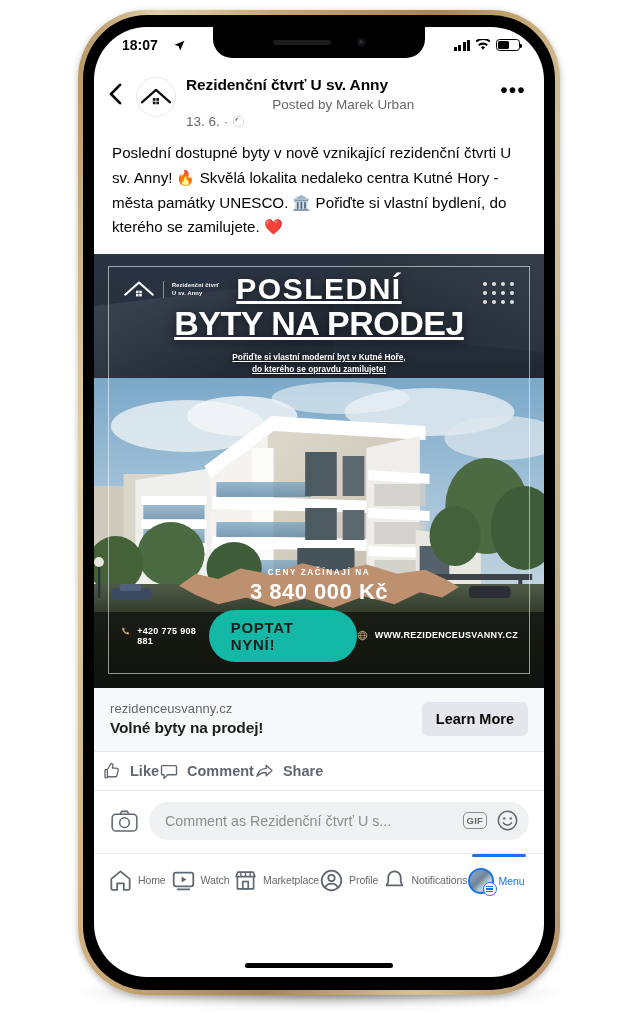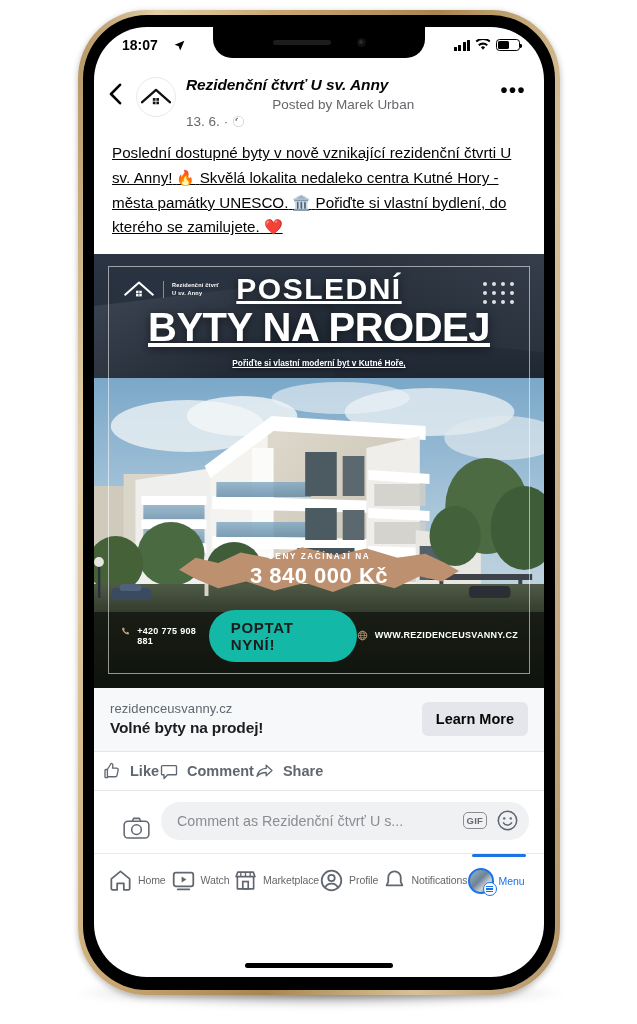--- a/index.html
+++ b/index.html
@@ -75,29 +75,29 @@
   
   #post-header { display: flex; align-items: flex-start; padding: 12px 18px 8px 14px; }
   #back-btn { width: 26px; padding-top: 8px; flex: 0 0 auto; cursor: pointer; }
   #avatar {
     width: 40px; height: 40px; border-radius: 50%;
     border: 1px solid #e8e8e8; background: #fff;
     flex: 0 0 auto; margin: 2px 10px 0 2px;
     display: flex; align-items: center; justify-content: center;
   }
   #header-text { flex: 1 1 auto; min-width: 0; padding-top: 1px; }
-  #page-name { font-size: 15.5px; font-weight: 700; color: #050505; letter-spacing: -.1px; line-height: 1.2; font-style: italic; }
+  #page-name { font-size: 15.5px; font-weight: 700; color: #050505; letter-spacing: -.1px; line-height: 1.2; }
   #posted-by { font-size: 13.5px; color: #65676b; margin-top: 2px; line-height: 1.25; text-align: center; }
   #meta-row { display: flex; align-items: center; gap: 4px; font-size: 13.5px; color: #65676b; margin-top: 1px; }
   #dots-btn { flex: 0 0 auto; font-size: 20px; color: #050505; letter-spacing: 1.5px; padding-top: 4px; cursor: pointer; font-weight: 700; }
 
   
   #post-text {
     padding: 4px 18px 14px 18px;
-    font-size: 15.2px; line-height: 1.62; color: #050505; text-decoration: underline;
+    font-size: 15.2px; line-height: 1.62; color: #050505;
   }
   .emj { font-size: 15px; }
 
   
   #creative {
     position: relative; width: 100%; height: 434px;
     background: #2a3340; overflow: hidden;
   }
   #creative-frame {
     position: absolute; inset: 12px 14px 14px 14px;
@@ -133,26 +133,26 @@
     background: linear-gradient(180deg,#181d16 0%,#14180f 50%,#0f1310 100%);
     z-index: 12;
   }
   #cr-logo { position: absolute; left: 30px; top: 26px; z-index: 16; display: flex; align-items: center; gap: 9px; }
   #cr-logo-txt { color: #fff; font-size: 5.6px; line-height: 1.45; font-weight: 700; letter-spacing: .2px; border-left: 1px solid rgba(255,255,255,.45); padding-left: 8px; }
   #cr-dots { position: absolute; right: 30px; top: 28px; z-index: 16; display: grid; grid-template-columns: repeat(4, 4px); gap: 5px; }
   #cr-dots i { display: block; width: 4px; height: 4px; border-radius: 50%; background: rgba(255,255,255,.85); }
 
   #cr-head { position: absolute; left:0; right:0; top: 20px; z-index: 16; text-align: center; color: #fff; text-decoration: underline; }
   #cr-title1 { font-size: 30px; font-weight: 700; letter-spacing: 1.5px; line-height: 1; text-shadow: 0 2px 8px rgba(0,0,0,.5); }
-  #cr-title2 { font-size: 40px; font-weight: 800; letter-spacing: -.5px; line-height: 1.05; margin-top: 2px; text-shadow: 0 2px 10px rgba(0,0,0,.55); }
+  #cr-title2 { font-size: 34px; font-weight: 800; letter-spacing: -.5px; line-height: 1.05; margin-top: 2px; text-shadow: 0 2px 10px rgba(0,0,0,.55); }
   #cr-sub { font-size: 8.3px; font-weight: 700; line-height: 1.45; margin-top: 9px; text-shadow: 0 1px 4px rgba(0,0,0,.6); }
 
   #price-badge {
     position: absolute; left: 50%; transform: translateX(-50%);
-    top: 284px; z-index: 18;
+    top: 300px; z-index: 18;
     width: 280px; height: 66px;
     display: flex; flex-direction: column; align-items: center; justify-content: center;
     color: #fff;
   }
   #price-shape {
     position: absolute; inset: 0;
     background: #c08f6b;
     clip-path: polygon(0% 48%, 6% 30%, 14% 38%, 22% 22%, 33% 31%, 44% 14%, 56% 26%, 67% 16%, 78% 30%, 88% 24%, 95% 38%, 100% 50%, 94% 66%, 86% 58%, 77% 76%, 66% 64%, 55% 82%, 45% 68%, 34% 80%, 24% 66%, 14% 76%, 6% 62%);
     filter: saturate(.92);
   }
@@ -186,21 +186,21 @@
   }
 
   
   #action-bar {
     display: flex; align-items: center; justify-content: flex-start;
     padding: 9px 8px; border-bottom: 1px solid #e4e6eb;
   }
   .act { display: flex; align-items: center; gap: 8px; color: #606770; font-size: 14.5px; font-weight: 600; cursor: pointer; }
 
   
-  #composer { display: flex; align-items: flex-end; gap: 11px; padding: 11px 15px 13px 17px; margin-left: 12px; }
+  #composer { display: flex; align-items: center; gap: 11px; padding: 11px 15px 13px 17px; }
   #comment-box {
     flex: 1 1 auto; height: 38px; border-radius: 20px; background: #eff1f3;
     display: flex; align-items: center; padding: 0 10px 0 16px; gap: 9px;
   }
   #comment-input { flex: 1 1 auto; font-size: 14.3px; color: #8a8d91; white-space: nowrap; overflow: hidden; }
   #gif-btn { border: 1.6px solid #8a8d91; color: #65676b; font-size: 9.5px; font-weight: 800; border-radius: 5px; padding: 2px 3px; cursor: pointer; letter-spacing: .2px; }
 
   
   #bottom-nav {
     display: flex; align-items: flex-start; justify-content: space-between;
@@ -436,20 +436,21 @@
               <i></i>
               <i></i>
               <i></i>
           </div>
 
           <div id="cr-head">
             <div id="cr-title1">POSLEDNÍ</div>
             <div id="cr-title2">BYTY NA PRODEJ</div>
             <div id="cr-sub">
               <div>Pořiďte si vlastní moderní byt v Kutné Hoře,</div>
+              <div>do kterého se opravdu zamilujete!</div>
             </div>
           </div>
 
           <div id="price-badge">
             <div id="price-shape"></div>
             <div id="price-label">CENY ZAČÍNAJÍ NA</div>
             <div id="price-value">3 840 000 Kč</div>
           </div>
 
           <div id="cr-footer">

